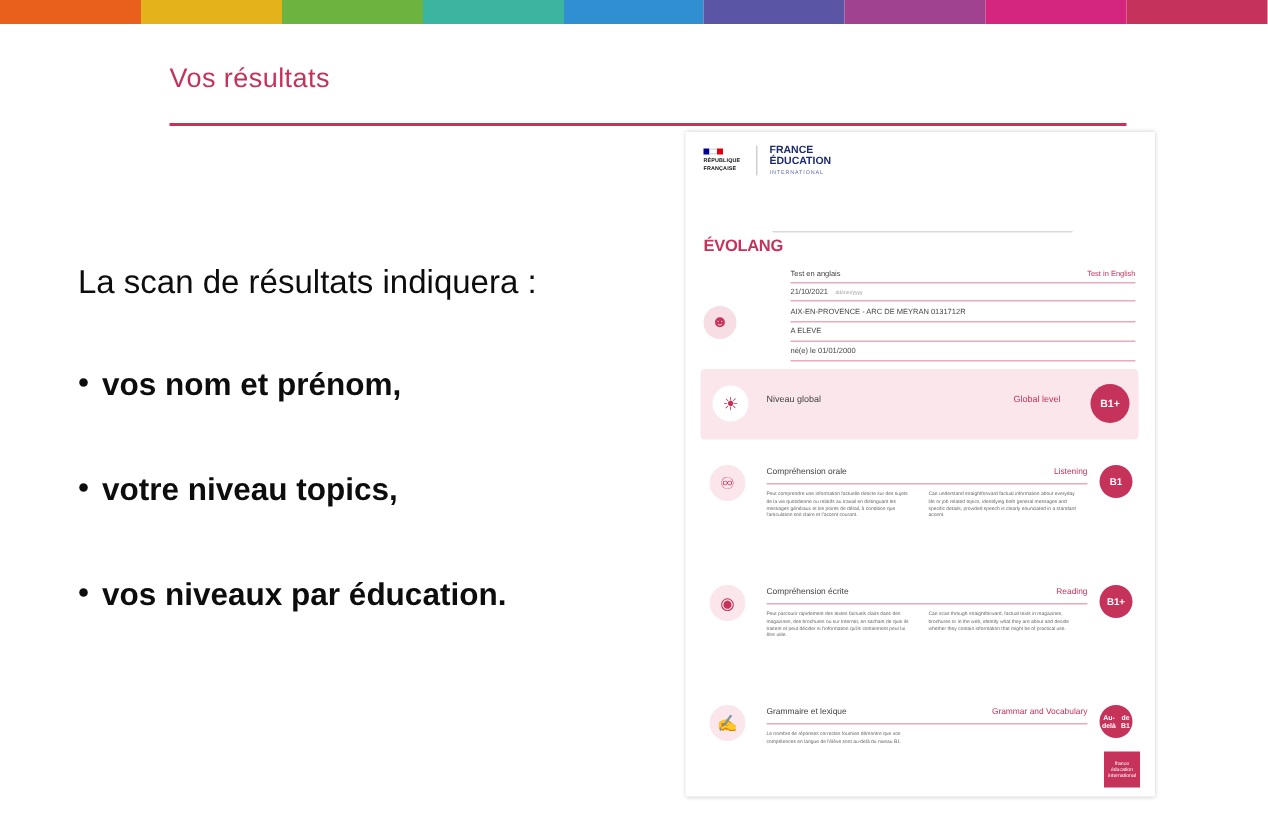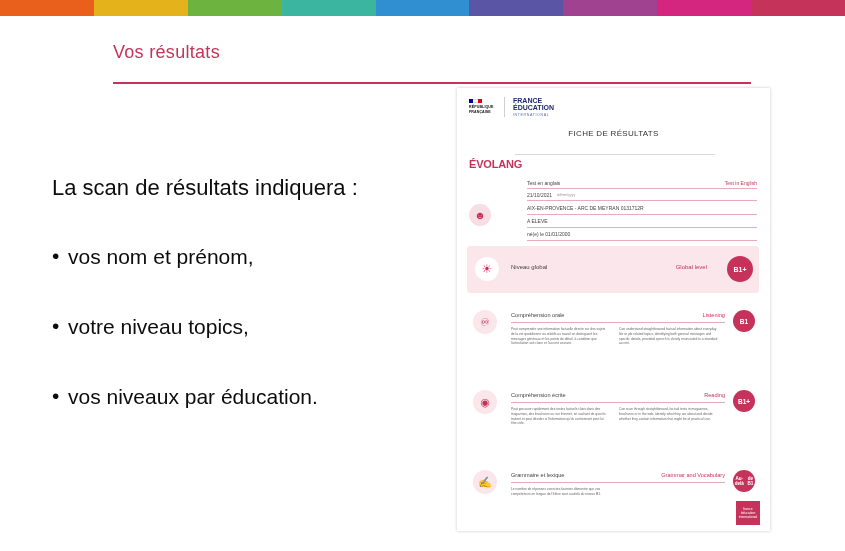--- a/index.html
+++ b/index.html
@@ -63,21 +63,21 @@
     font-size: 21px;
     color: #0d0d0d;
     margin-bottom: 46px;
   }
   .bullet .dot {
     width: 16px;
     flex: 0 0 16px;
     font-size: 21px;
     line-height: 1;
   }
-  .bullet .btext { flex: 1; }
+  .bullet .btext { flex: 1; font-weight: bold; }
 
   
   .sheet {
     position: absolute;
     left: 457px;
     top: 88px;
     width: 313px;
     height: 443px;
     background: #ffffff;
     box-shadow: 0 0 3px rgba(0,0,0,0.22);
@@ -231,21 +231,20 @@
       <div class="mtxt">FRANÇAISE</div>
     </div>
     <div class="fei">
       <div class="l1">FRANCE</div>
       <div class="l1">ÉDUCATION</div>
       <div class="l2">INTERNATIONAL</div>
     </div>
   </div>
 
   <div class="sheet-title">
-    <div class="t1">FICHE DE RÉSULTATS</div>
   </div>
   <div class="title-line"></div>
 
   <div class="evolang">ÉVOLANG</div>
 
   <div class="rowtxt" style="left:70px; top:92px;">Test en anglais</div>
   <div class="rowtxt right" style="left:222px; top:92px; width:78px; text-align:right;">Test in English</div>
   <div class="row-line" style="top:100px;"></div>
 
   <div class="rowtxt" style="left:70px; top:104px;">21/10/2021</div>

